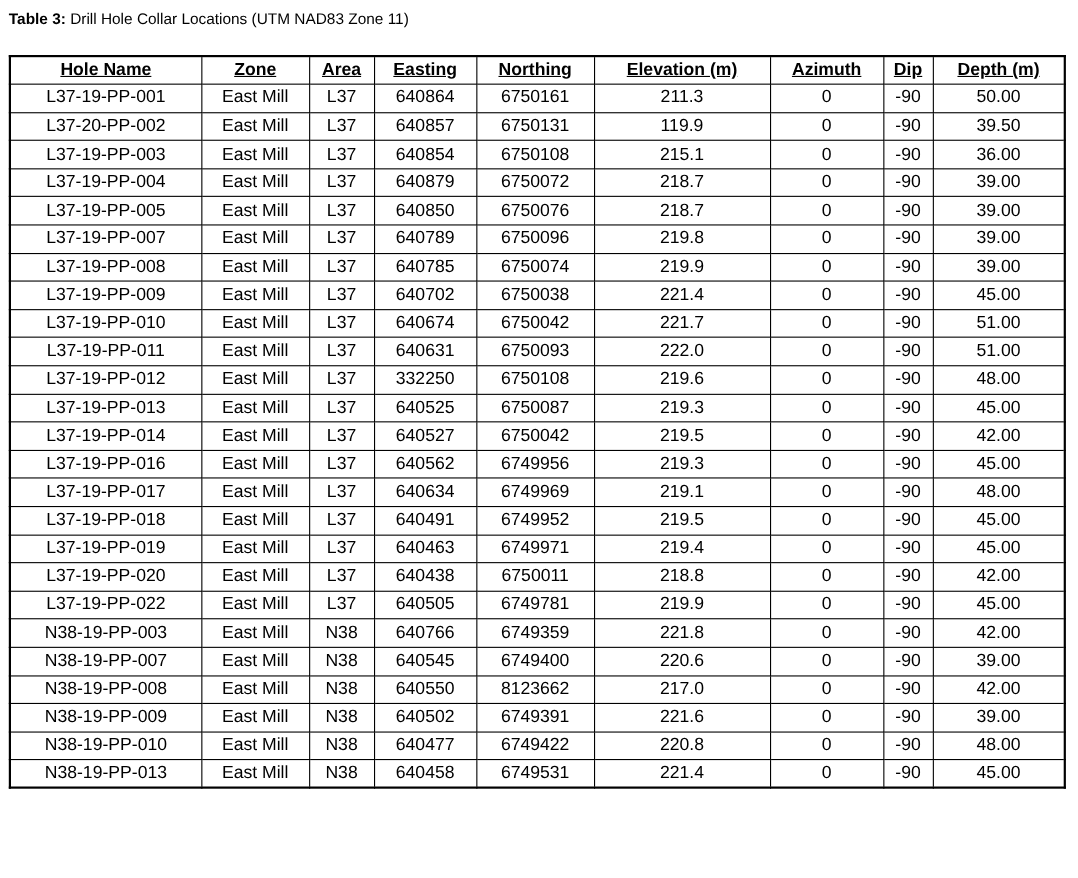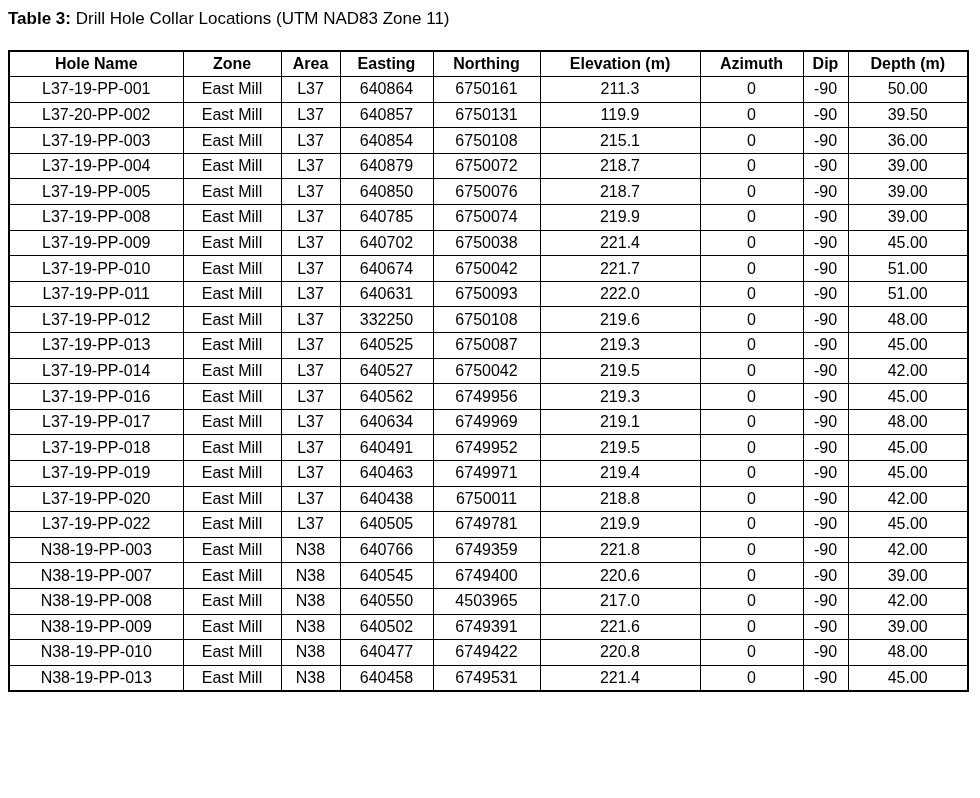--- a/index.html
+++ b/index.html
@@ -12,21 +12,21 @@
     position: relative;
     width: 980px;
     height: 798px;
     background: #ffffff;
     overflow: hidden;
   }
   .doc-title {
     position: absolute;
     left: 8px;
     top: 9px;
-    font-size: 17px;
+    font-size: 14px;
     color: #000000;
     white-space: pre;
   }
   .doc-title .bold { font-weight: bold; }
   table.collar-table {
     position: absolute;
     left: 8px;
     top: 50px;
     width: 959px;
     border-collapse: collapse;
@@ -37,21 +37,21 @@
   table.collar-table td {
     border: 1.5px solid #000000;
     text-align: center;
     vertical-align: middle;
     font-size: 16px;
     height: 25.6px;
     padding: 0 2px;
     overflow: hidden;
     white-space: nowrap;
   }
-  table.collar-table th { font-weight: bold; }
+  table.collar-table th { font-weight: bold; text-decoration: underline; }
   col.c-hole  { width: 174px; }
   col.c-zone  { width: 98px; }
   col.c-area  { width: 59px; }
   col.c-east  { width: 93px; }
   col.c-north { width: 107px; }
   col.c-elev  { width: 160px; }
   col.c-azim  { width: 103px; }
   col.c-dip   { width: 45px; }
   col.c-depth { width: 120px; }
 </style>
@@ -137,20 +137,31 @@
           <td>East Mill</td>
           <td>L37</td>
           <td>640850</td>
           <td>6750076</td>
           <td>218.7</td>
           <td>0</td>
           <td>-90</td>
           <td>39.00</td>
         </tr>
         <tr>
+          <td>L37-19-PP-007</td>
+          <td>East Mill</td>
+          <td>L37</td>
+          <td>640789</td>
+          <td>6750096</td>
+          <td>219.8</td>
+          <td>0</td>
+          <td>-90</td>
+          <td>39.00</td>
+        </tr>
+        <tr>
           <td>L37-19-PP-008</td>
           <td>East Mill</td>
           <td>L37</td>
           <td>640785</td>
           <td>6750074</td>
           <td>219.9</td>
           <td>0</td>
           <td>-90</td>
           <td>39.00</td>
         </tr>
@@ -306,21 +317,21 @@
           <td>220.6</td>
           <td>0</td>
           <td>-90</td>
           <td>39.00</td>
         </tr>
         <tr>
           <td>N38-19-PP-008</td>
           <td>East Mill</td>
           <td>N38</td>
           <td>640550</td>
-          <td>4503965</td>
+          <td>8123662</td>
           <td>217.0</td>
           <td>0</td>
           <td>-90</td>
           <td>42.00</td>
         </tr>
         <tr>
           <td>N38-19-PP-009</td>
           <td>East Mill</td>
           <td>N38</td>
           <td>640502</td>

